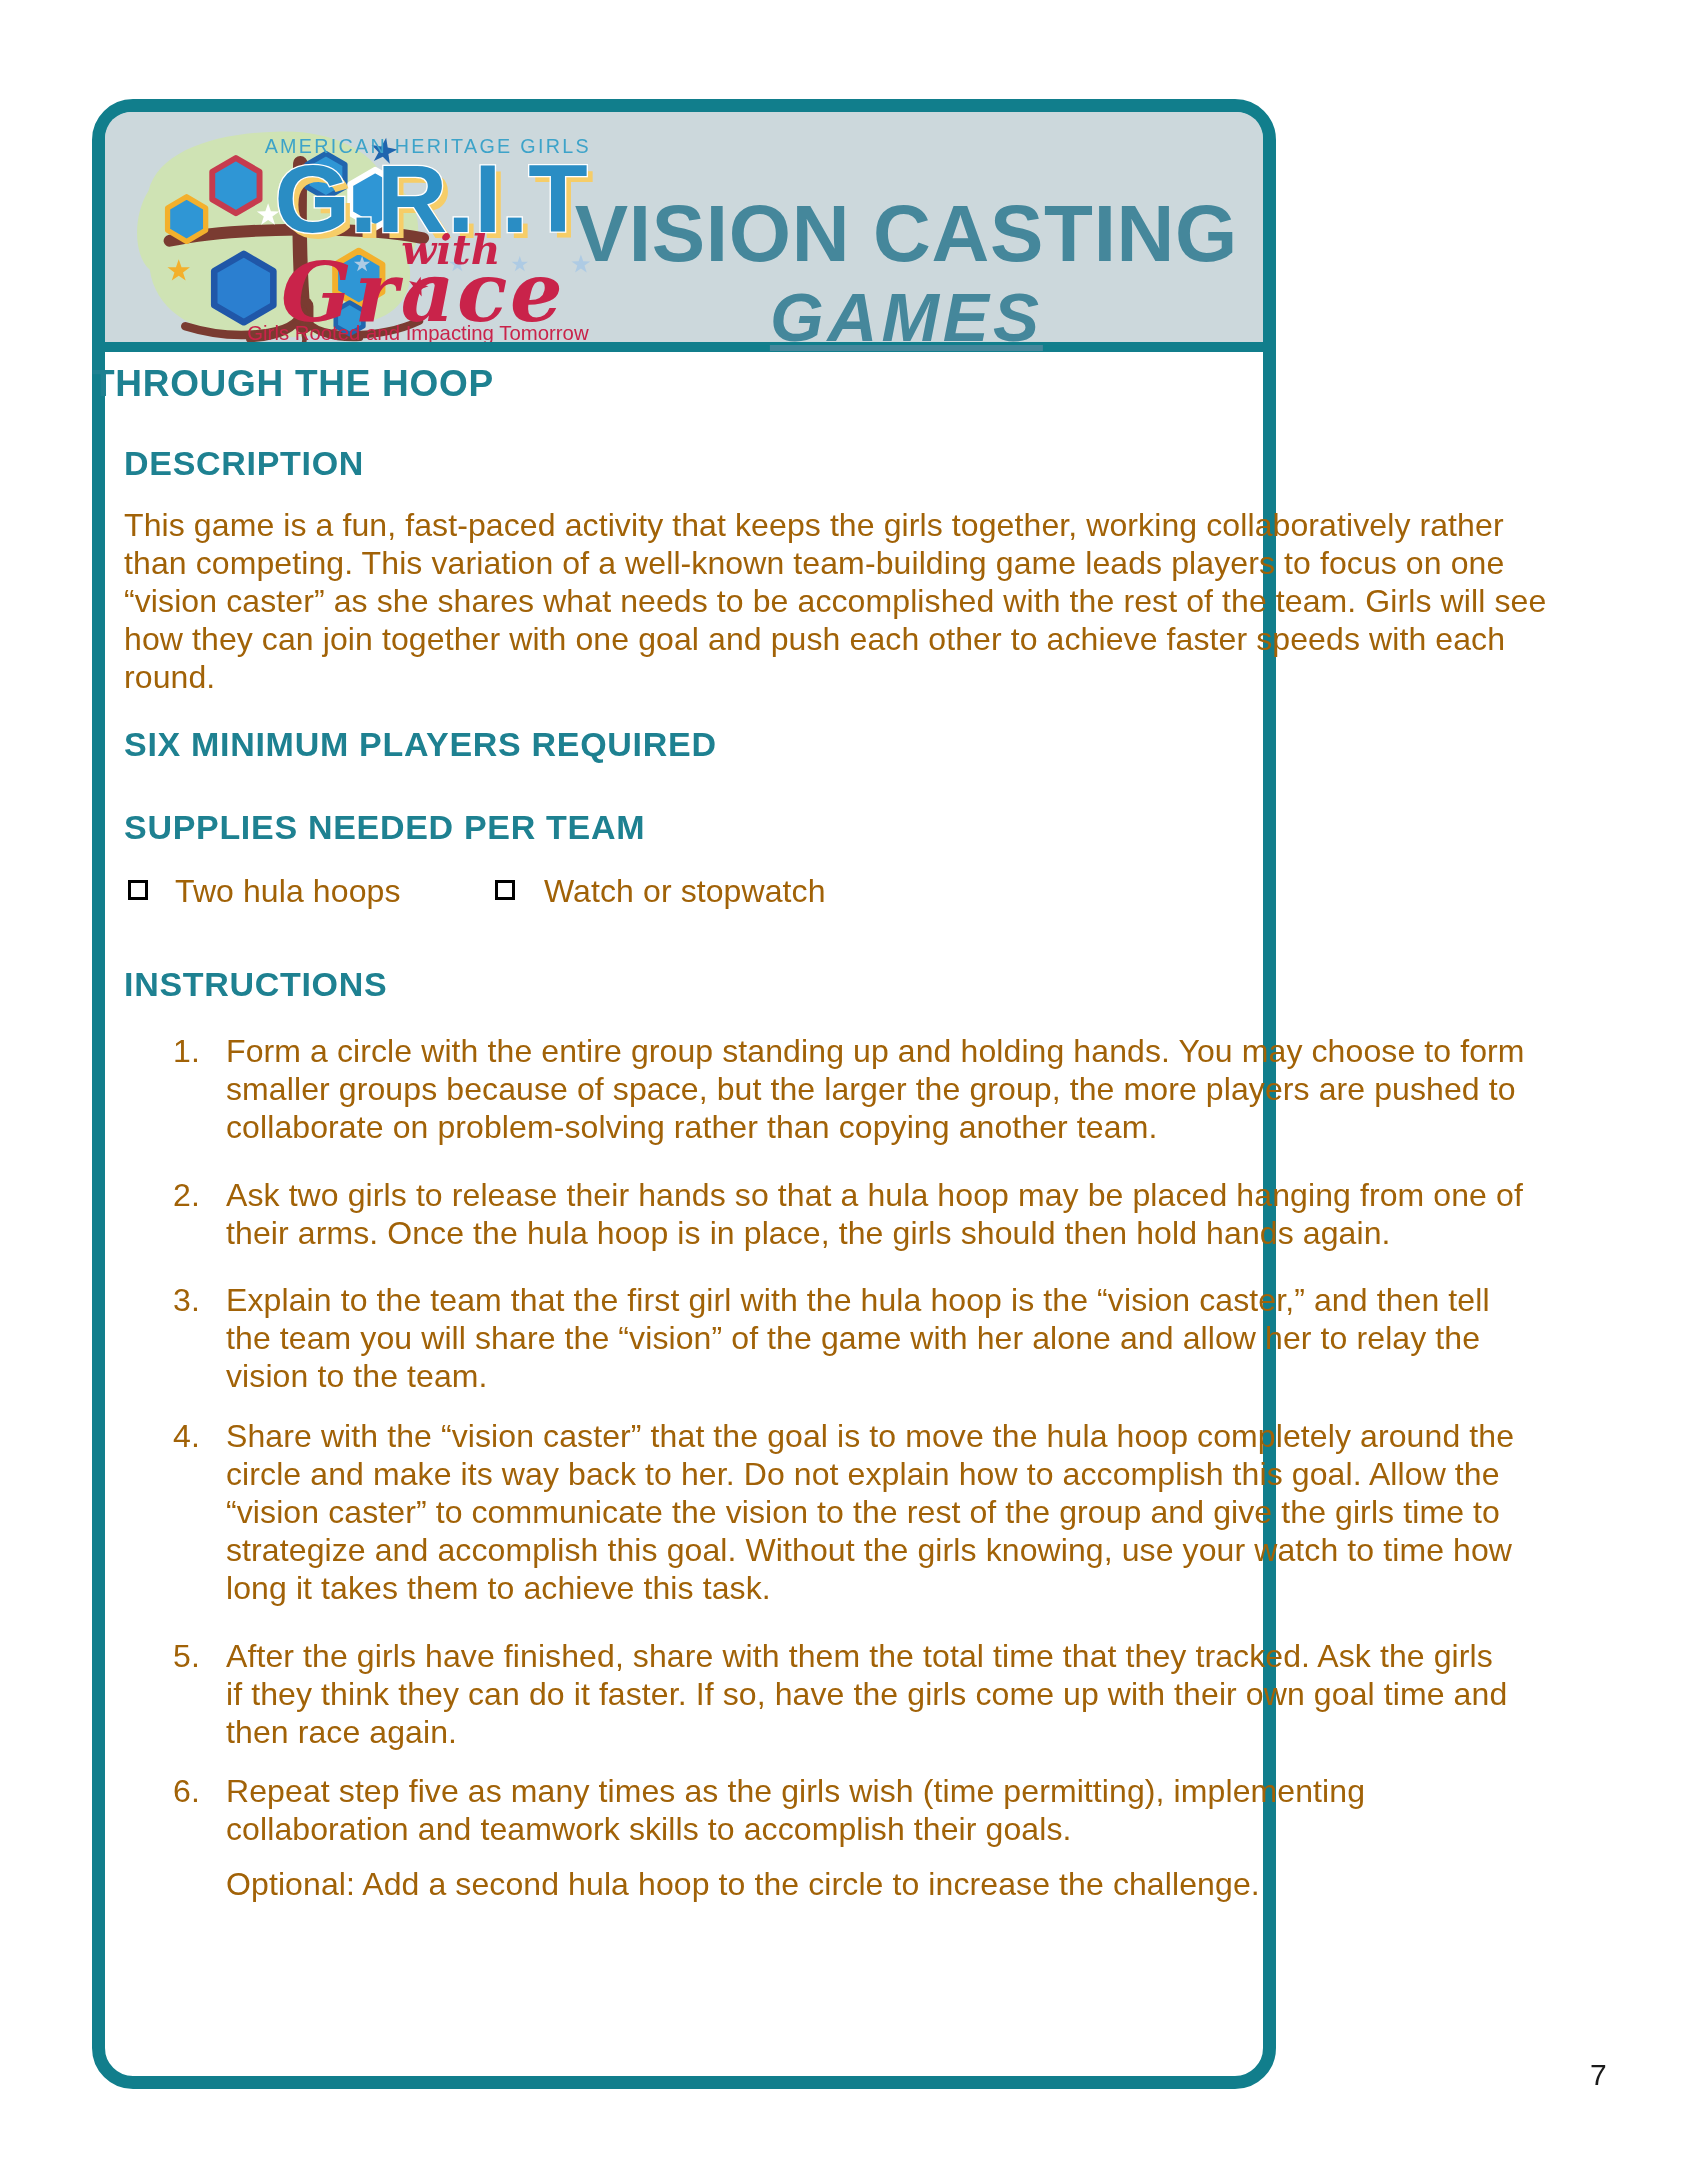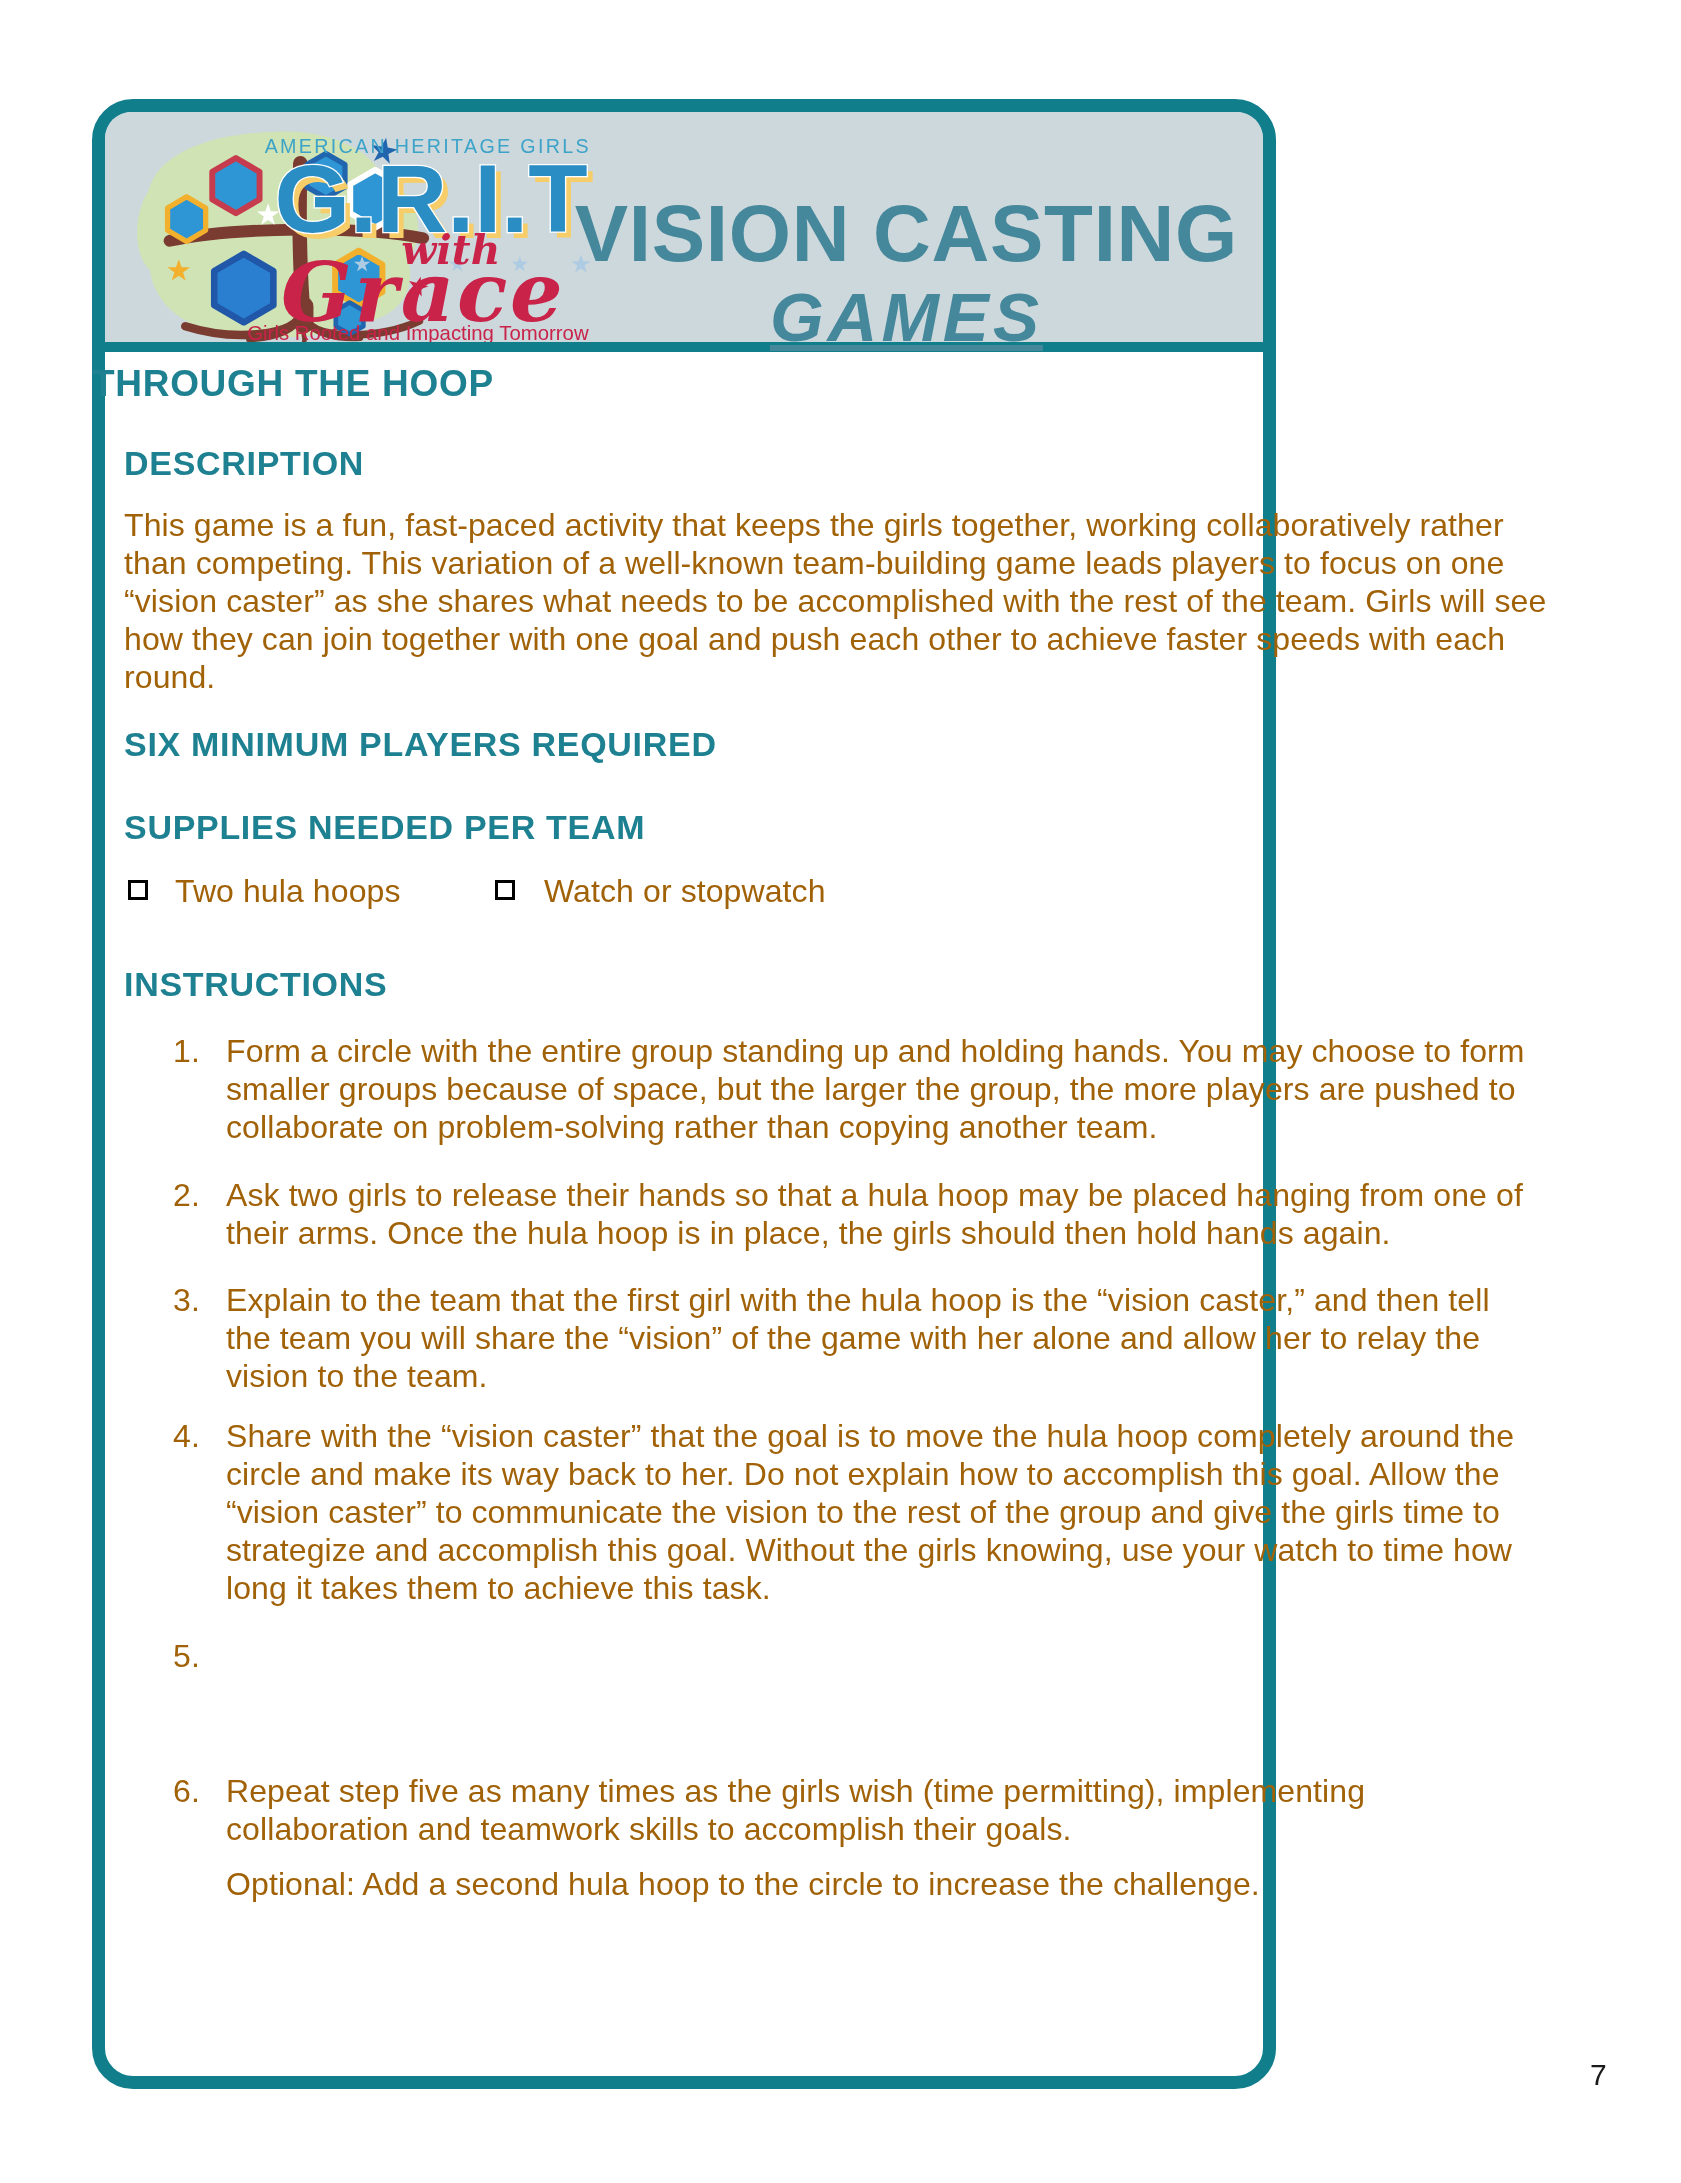--- a/index.html
+++ b/index.html
@@ -148,20 +148,23 @@
 vision to the team.</div>
 
   <div class="body-text instr-num" style="top:1417px">4.</div>
   <div class="body-text instr-text" style="top:1417px">Share with the “vision caster” that the goal is to move the hula hoop completely around the
 circle and make its way back to her. Do not explain how to accomplish this goal. Allow the
 “vision caster” to communicate the vision to the rest of the group and give the girls time to
 strategize and accomplish this goal. Without the girls knowing, use your watch to time how
 long it takes them to achieve this task.</div>
 
   <div class="body-text instr-num" style="top:1637px">5.</div>
+  <div class="body-text instr-text" style="top:1637px">After the girls have finished, share with them the total time that they tracked. Ask the girls
+if they think they can do it faster. If so, have the girls come up with their own goal time and
+then race again.</div>
 
   <div class="body-text instr-num" style="top:1772px">6.</div>
   <div class="body-text optional" style="top:1865px; position:absolute;">Optional: Add a second hula hoop to the circle to increase the challenge.</div>
 
   <div class="body-text instr-text" style="top:1772px">Repeat step five as many times as the girls wish (time permitting), implementing
 collaboration and teamwork skills to accomplish their goals.</div>
 
   <div class="pagenum">7</div>
 
 </div>

